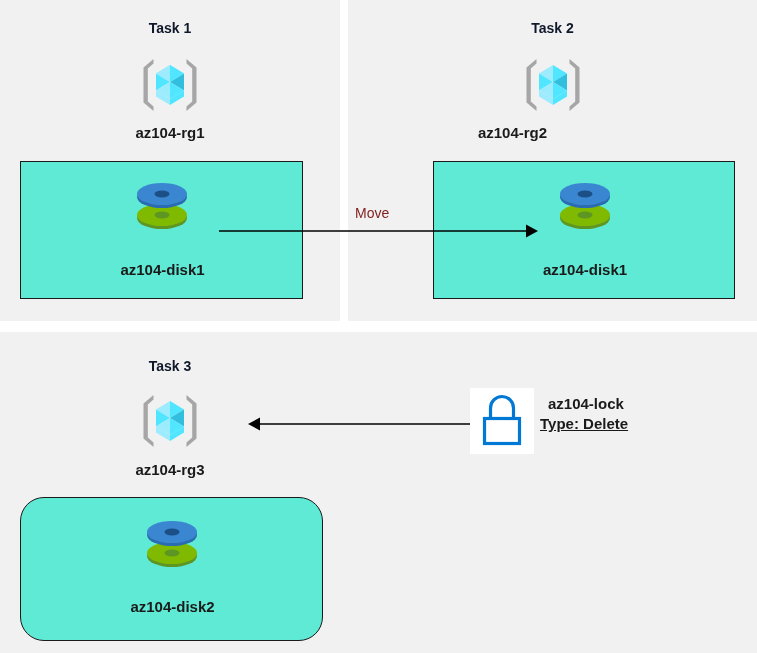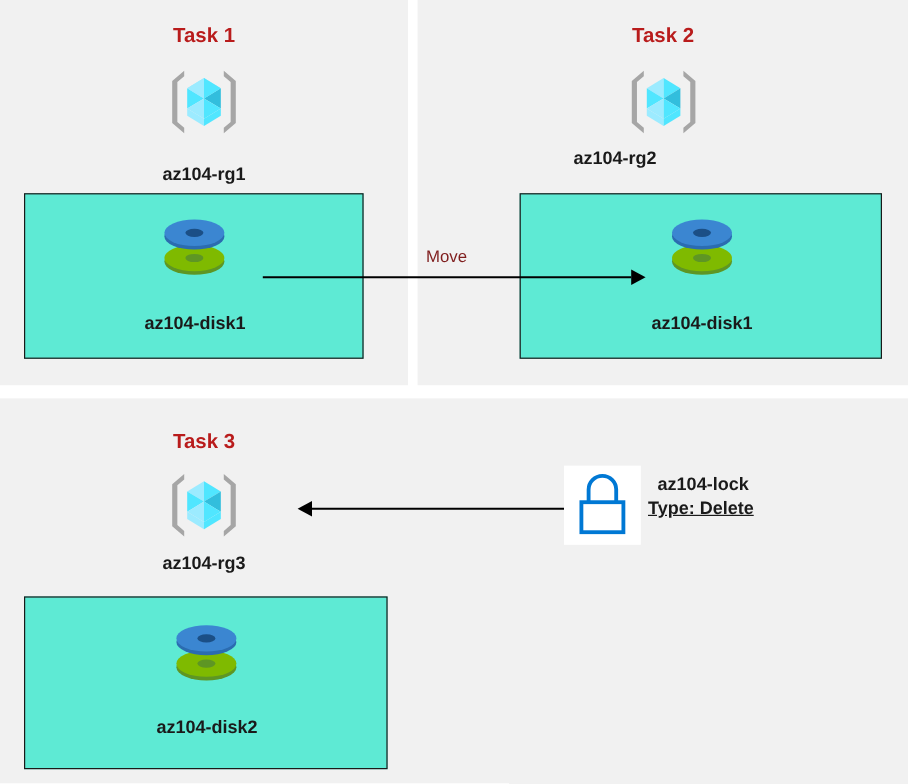--- a/index.html
+++ b/index.html
@@ -18,23 +18,23 @@
   .panel {
     position: absolute;
     background: #f1f1f1;
   }
   #panel-task1 { left: 0px;   top: 0px;   width: 340px; height: 321px; }
   #panel-task2 { left: 348px; top: 0px;   width: 409px; height: 321px; padding-left: 36px; }
   #panel-task3 { left: 0px;   top: 332px; width: 757px; height: 321px; padding-left: 11px; }
 
   .task-title {
     position: absolute;
-    font-size: 17px;
+    font-size: 14px;
     font-weight: bold;
-    color: #b91c1c;
+    color: #0f172a;
     text-align: center;
     white-space: nowrap;
   }
 
   .res-label {
     position: absolute;
     font-size: 15px;
     font-weight: bold;
     color: #1a1a1a;
     text-align: center;
@@ -103,21 +103,21 @@
       <polygon points="31,28 45,19.5 45,36.5" fill="#32bedd"></polygon>
       <polygon points="17,36.5 31,28 31,45 17,36.5" fill="#9cebff"></polygon>
       <polygon points="31,28 45,36.5 31,45" fill="#50e6ff"></polygon>
       <polygon points="17,36.5 31,45 31,51 17,42.5" fill="#9cebff"></polygon>
       <polygon points="31,45 45,36.5 45,42.5 31,51" fill="#50e6ff"></polygon>
       <polygon points="17,19.5 31,11 31,28" fill="#9cebff"></polygon>
       <polygon points="31,11 45,19.5 31,28" fill="#50e6ff"></polygon>
     </svg>
   </div>
 
-  <div class="res-label" style="left:0px; top:124px; width:340px;margin-top:13px;">az104-rg1</div>
+  <div class="res-label" style="left:0px; top:124px; width:340px;">az104-rg1</div>
 
   <div class="inner-box" style="left:20px; top:161px; width:283px; height:138px;">
     <div class="disk-icon" style="left:110px; top:16px;">
       <svg viewBox="0 0 62 58" xmlns="http://www.w3.org/2000/svg">
 
         <ellipse cx="31" cy="40" rx="25" ry="11" fill="#5e9624"></ellipse>
         <ellipse cx="31" cy="37" rx="25" ry="11" fill="#7fba00"></ellipse>
         <ellipse cx="31" cy="37" rx="7.5" ry="3.4" fill="#5e9624"></ellipse>
 
         <ellipse cx="31" cy="19" rx="25" ry="11" fill="#2b6cb0"></ellipse>
@@ -185,21 +185,21 @@
       <polygon points="31,28 45,19.5 45,36.5" fill="#32bedd"></polygon>
       <polygon points="17,36.5 31,28 31,45" fill="#9cebff"></polygon>
       <polygon points="31,28 45,36.5 31,45" fill="#50e6ff"></polygon>
       <polygon points="17,36.5 31,45 31,51 17,42.5" fill="#9cebff"></polygon>
       <polygon points="31,45 45,36.5 45,42.5 31,51" fill="#50e6ff"></polygon>
     </svg>
   </div>
 
   <div class="res-label" style="left:0px; top:129px; width:340px;">az104-rg3</div>
 
-  <div class="inner-box" style="left:20px; top:165px; width:303px; height:144px;">
+  <div class="inner-box" style="left:20px; top:165px; width:303px; height:144px;border-radius:24px;">
     <div class="disk-icon" style="left:120px; top:18px;">
       <svg viewBox="0 0 62 58" xmlns="http://www.w3.org/2000/svg">
         <ellipse cx="31" cy="40" rx="25" ry="11" fill="#5e9624"></ellipse>
         <ellipse cx="31" cy="37" rx="25" ry="11" fill="#7fba00"></ellipse>
         <ellipse cx="31" cy="37" rx="7.5" ry="3.4" fill="#5e9624"></ellipse>
         <ellipse cx="31" cy="19" rx="25" ry="11" fill="#2b6cb0"></ellipse>
         <ellipse cx="31" cy="16" rx="25" ry="11" fill="#3b86d1"></ellipse>
         <ellipse cx="31" cy="16" rx="7.5" ry="3.4" fill="#1b4f86"></ellipse>
       </svg>
     </div>

